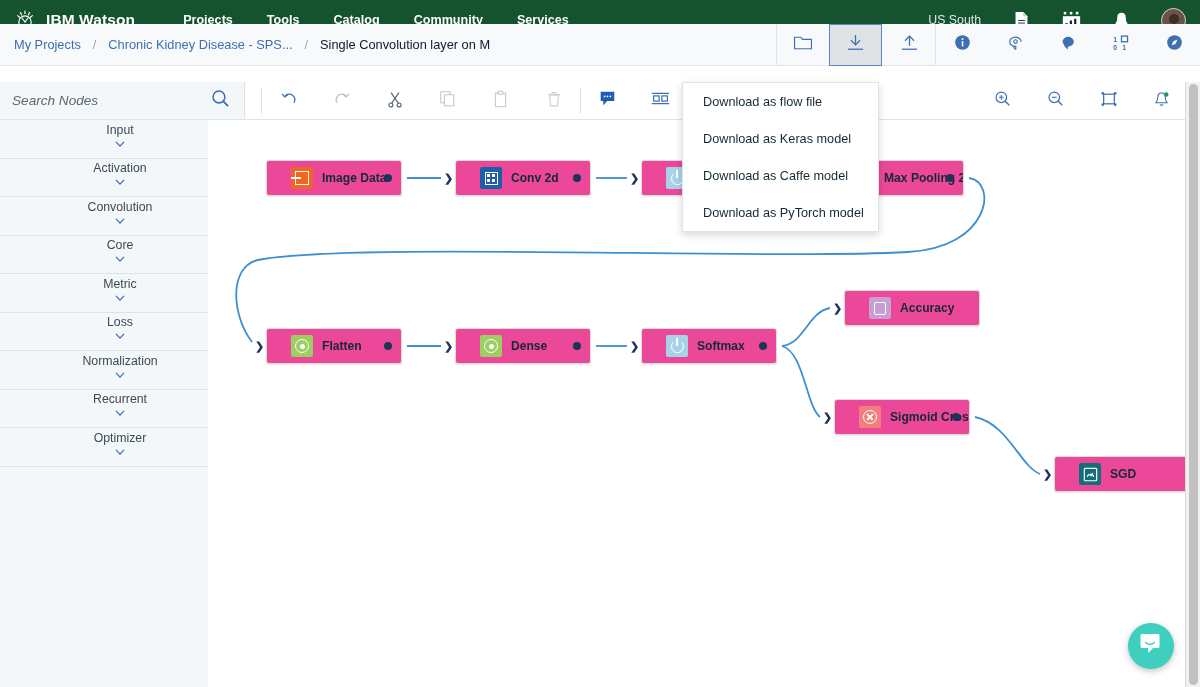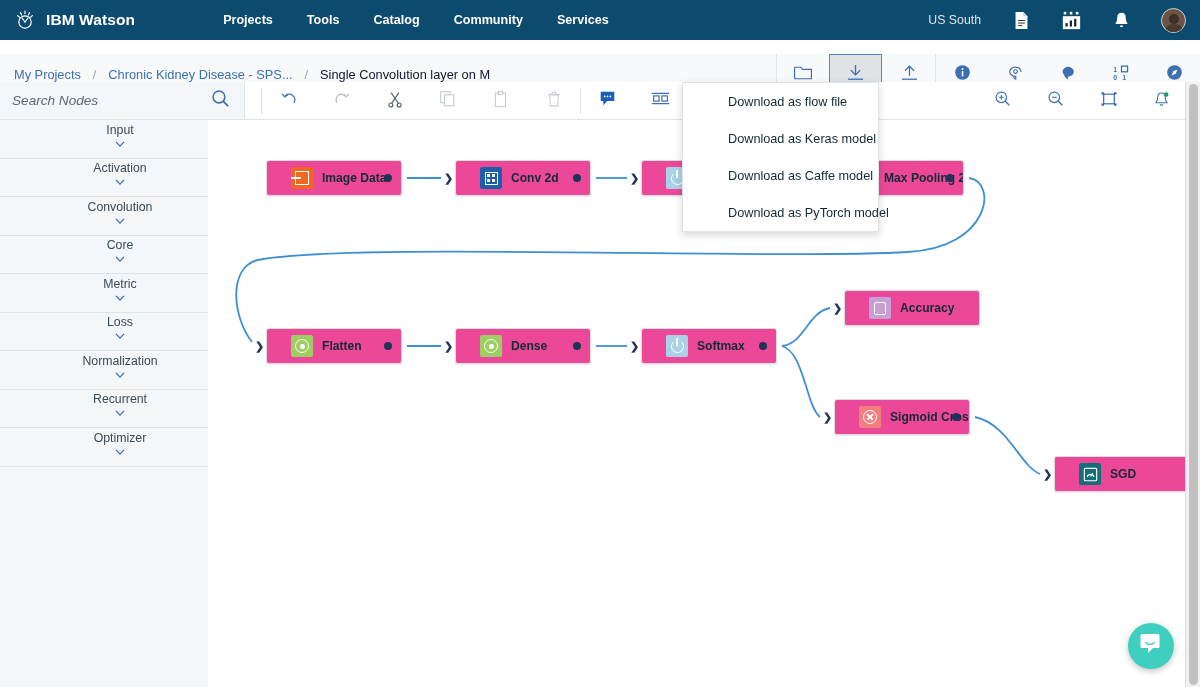--- a/index.html
+++ b/index.html
@@ -7,21 +7,21 @@
     width: 1200px; height: 687px;
     overflow: hidden;
     font-family: "Liberation Sans", "DejaVu Sans", sans-serif;
     background: #ffffff;
   }
   body { position: relative; }
 
   
   #global-header {
     position: absolute; top: 0; left: 0; width: 1200px; height: 40px;
-    background: #0c4a6e; display: flex; align-items: center; gap: 40px;
+    background: #14532d; display: flex; align-items: center;
   }
   .brand { display: flex; align-items: center; margin-left: 12px; }
   .watson-logo { width: 26px; height: 26px; flex: 0 0 26px; }
   .brand-name {
     color: #ffffff; font-size: 15.5px; font-weight: bold;
     letter-spacing: .1px; margin-left: 8px; white-space: nowrap;
   }
   .hnav { display: flex; align-items: center; margin-left: 48px; }
   .hnav a {
     color: #ffffff; font-size: 12.6px; font-weight: bold;
@@ -41,21 +41,21 @@
     background: #3d2f26; transform: translateX(-50%);
   }
   .avatar::before {
     content: ""; position: absolute; left: 50%; bottom: -3px;
     width: 17px; height: 11px; border-radius: 50% 50% 0 0;
     background: #4a392e; transform: translateX(-50%);
   }
 
   
   #breadcrumb-bar {
-    position: absolute; top: 54px; left: 0; width: 1200px; height: 42px;
+    position: absolute; top: 24px; left: 0; width: 1200px; height: 42px;
     background: #f8f9fb; border-bottom: 1px solid #e2e5e9;
     display: flex; align-items: center;
   }
   .crumb { font-size: 12.8px; color: #3d70b2; white-space: nowrap; cursor: pointer; }
   .crumb.current { color: #0f172a; cursor: default; }
   .crumb-sep { font-size: 12.6px; color: #9aa3ad; margin: 0 12px; }
   #crumb-list { display: flex; align-items: center; padding-left: 14px; }
 
   .tb-actions { margin-left: auto; display: flex; align-items: stretch; height: 42px; }
   .tb-btn {
@@ -196,21 +196,21 @@
   }
 
   
   #download-menu {
     position: absolute; left: 682px; top: 82px; width: 197px;
     background: #ffffff; border: 1px solid #dfe3e6;
     box-shadow: 0 3px 8px rgba(0,0,0,.16); z-index: 60;
   }
   .menu-item {
     height: 37px; display: flex; align-items: center; padding: 0 0 0 20px;
-    font-size: 12.7px; color: #152935; cursor: pointer; white-space: nowrap; margin-left: 25px;
+    font-size: 12.7px; color: #152935; cursor: pointer; white-space: nowrap;
   }
   .menu-item.selected { background: #3d70b2; color: #ffffff; }
 </style>
 </head>
 <body>
 
 <div id="global-header">
   <div class="brand">
     <span class="watson-logo">
       <svg viewBox="0 0 26 26" width="26" height="26">

